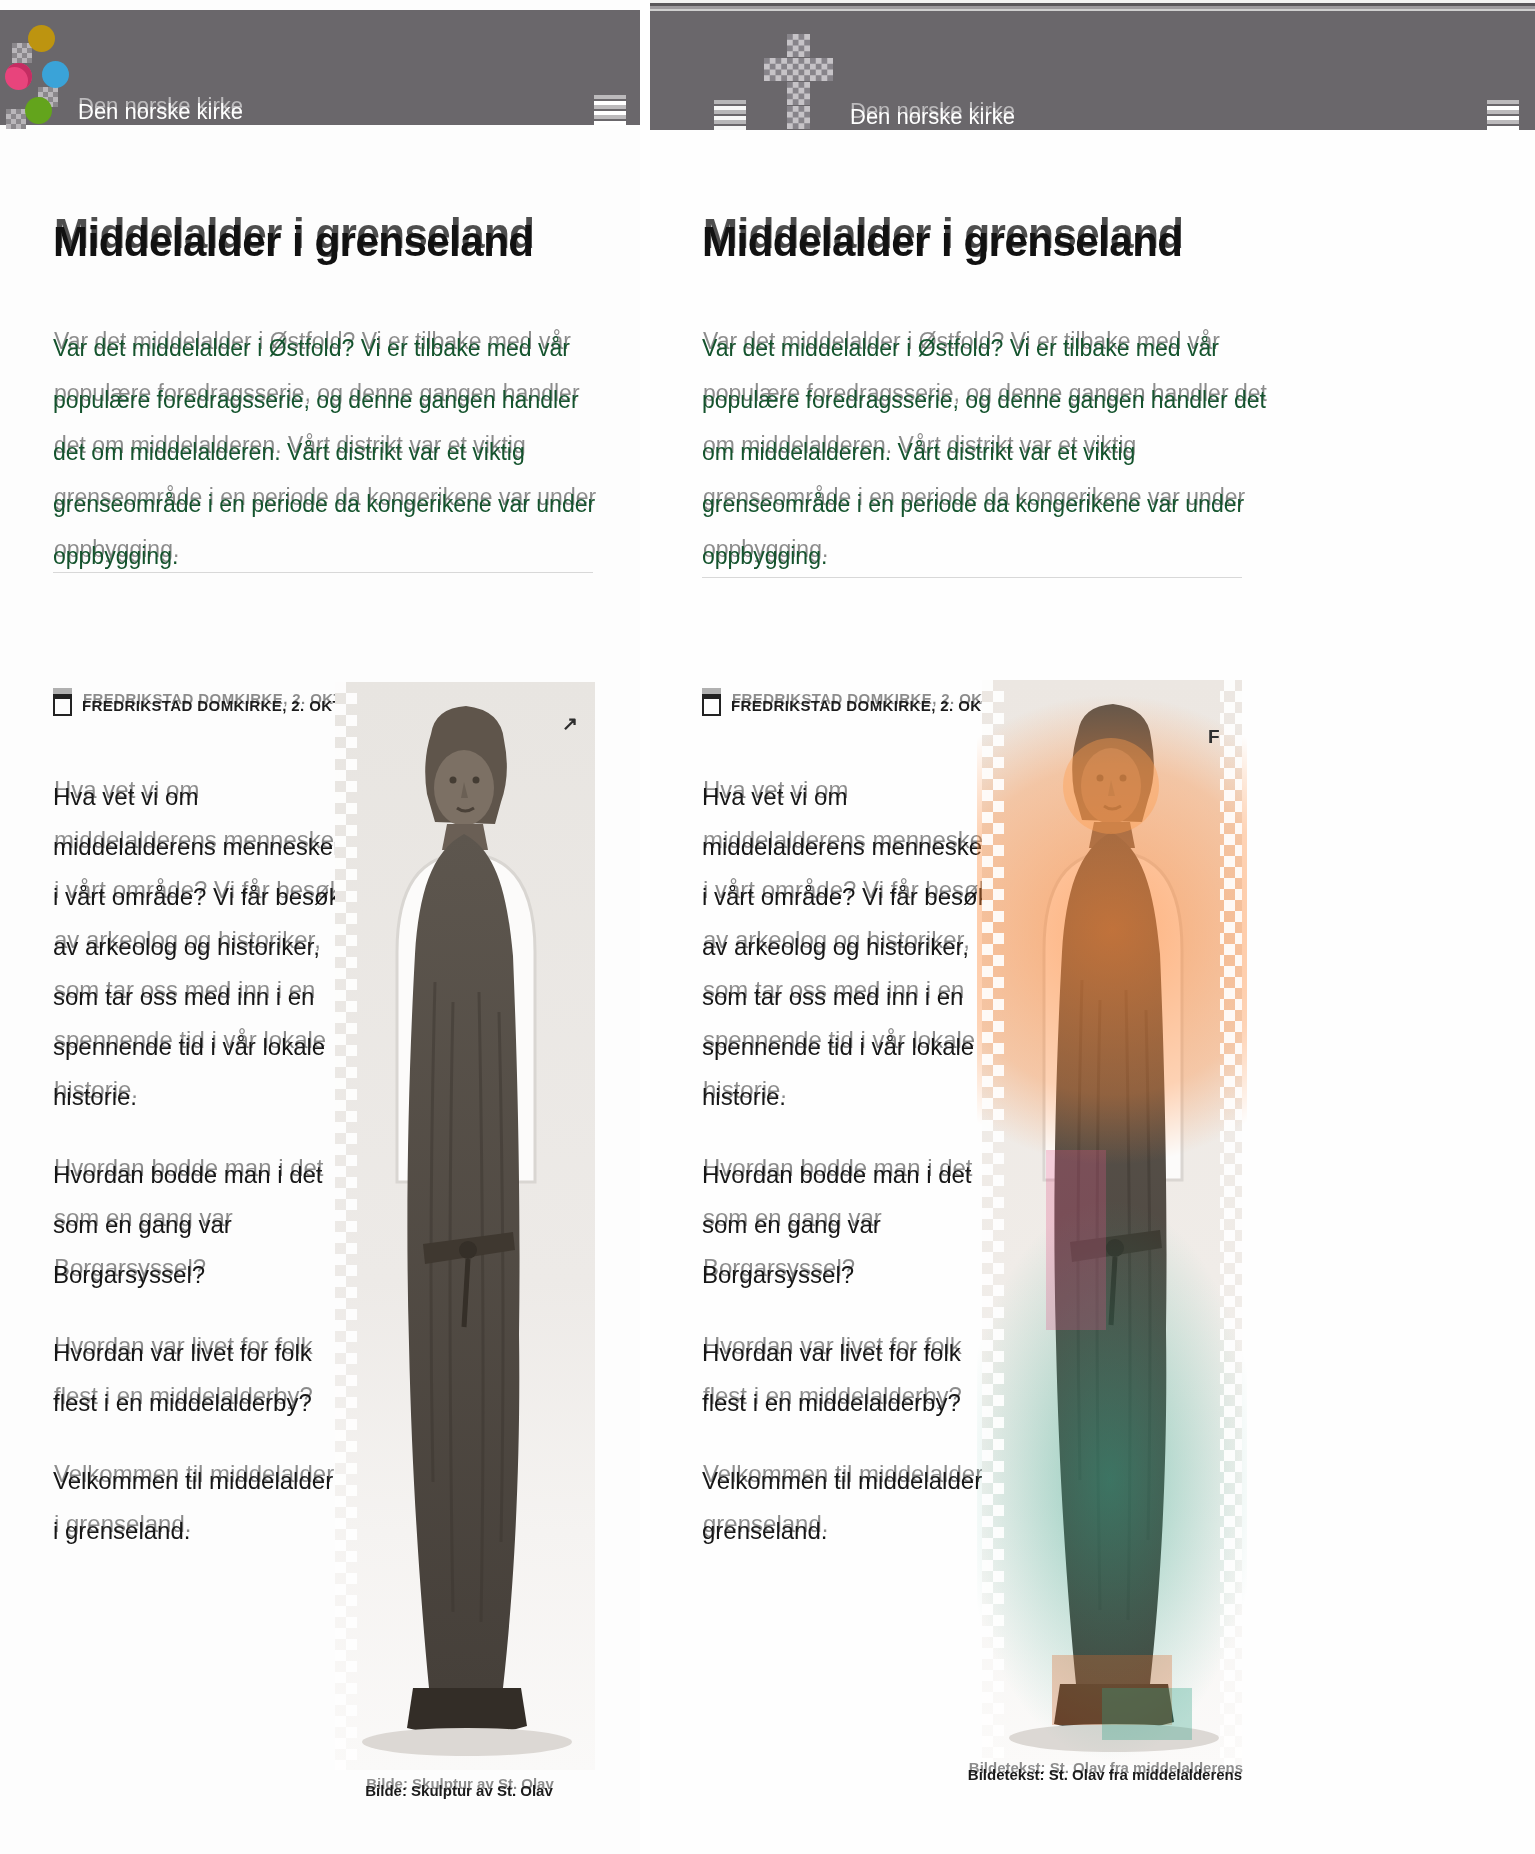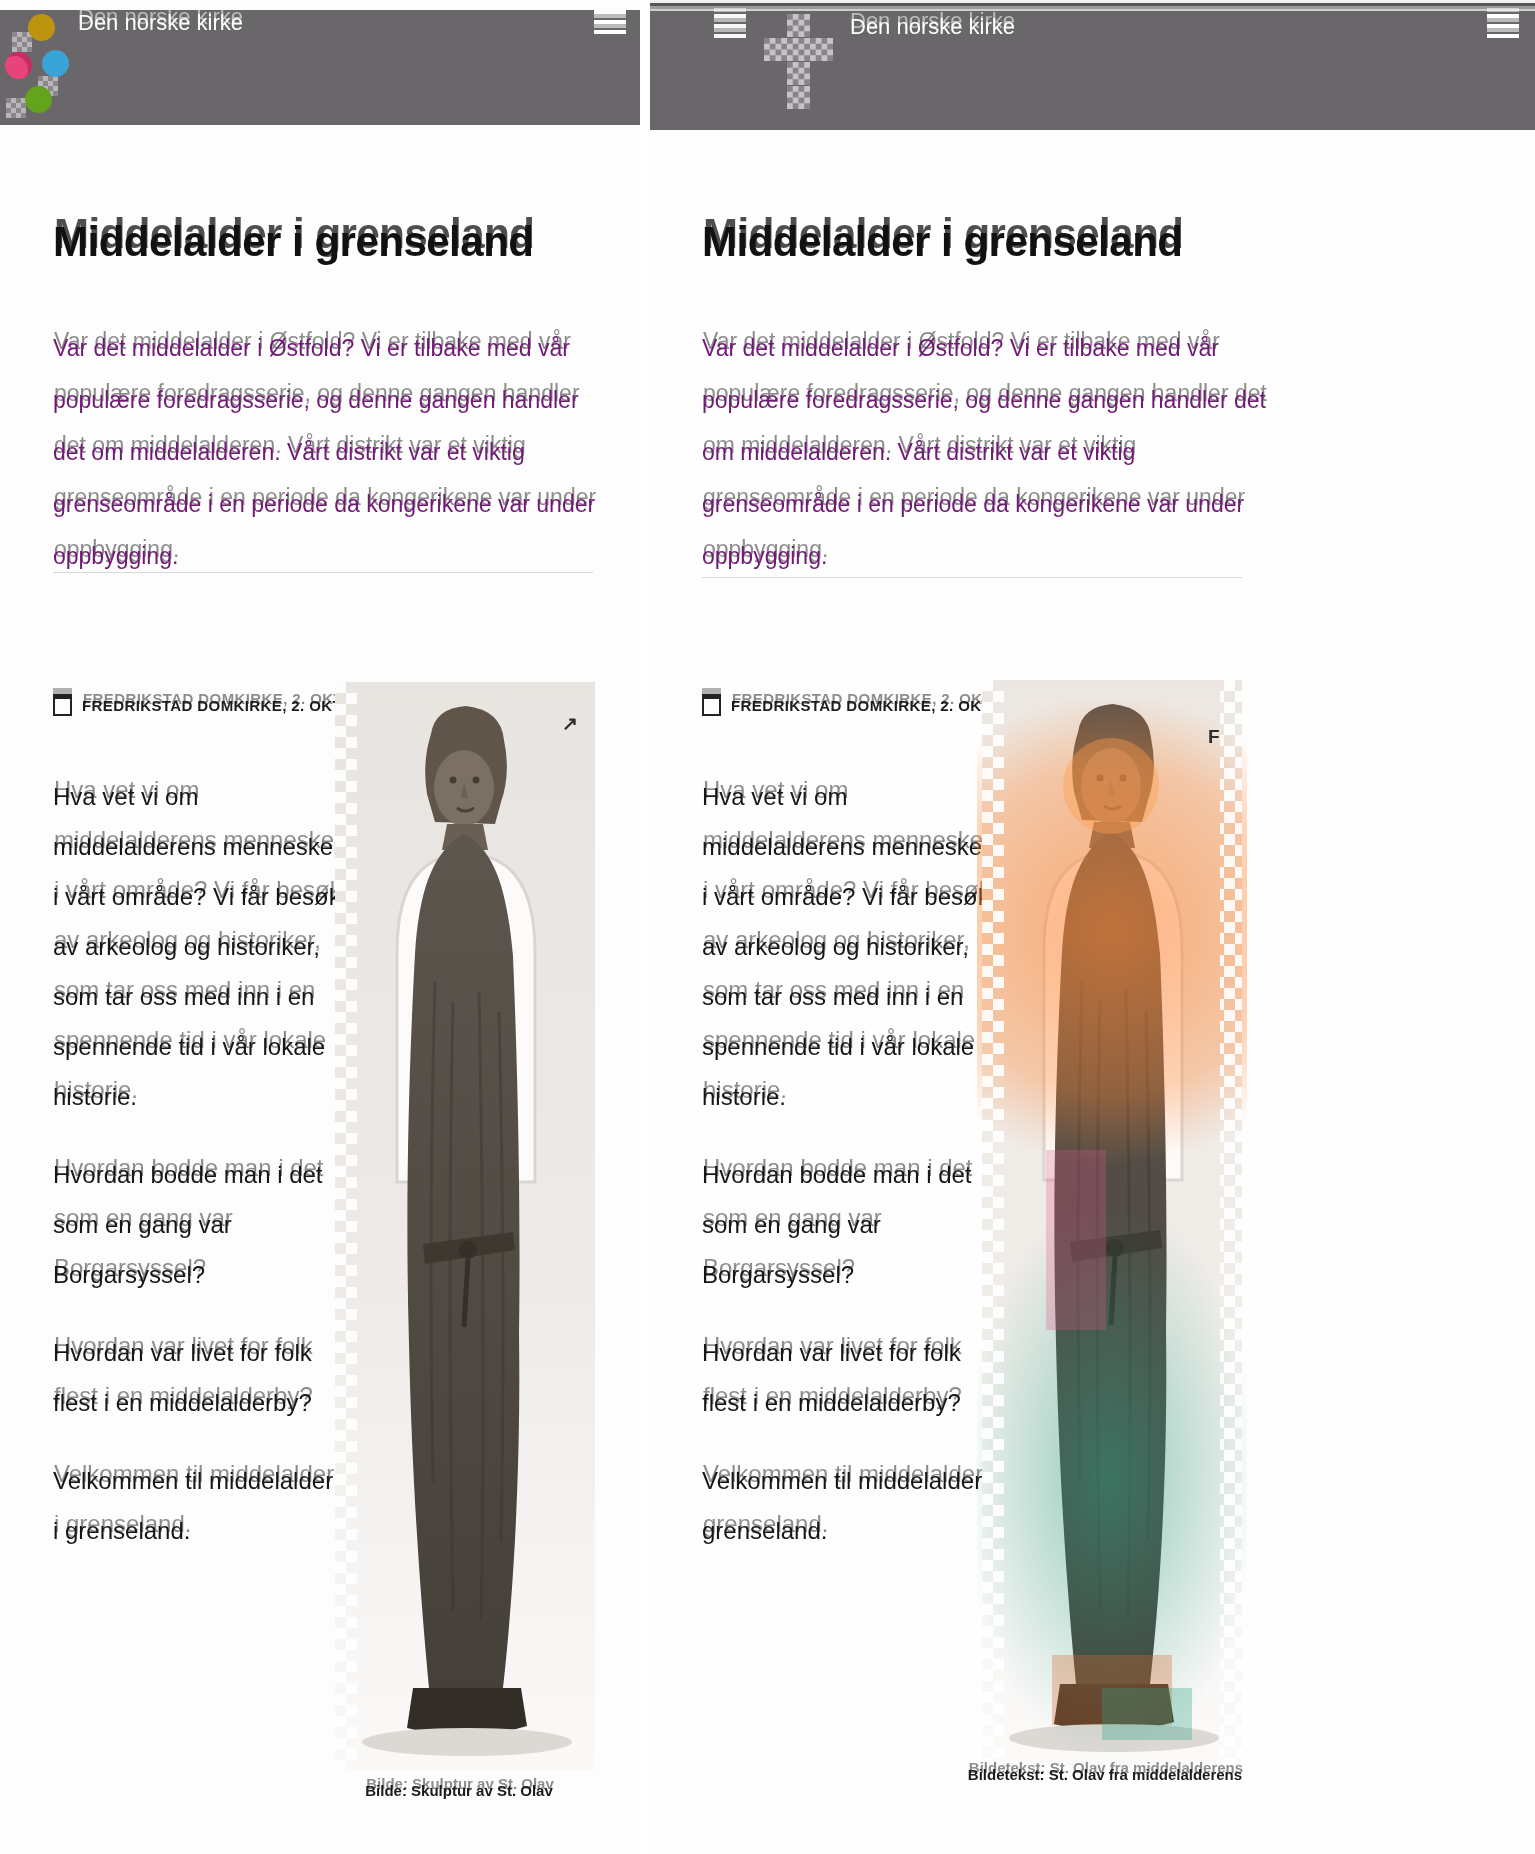--- a/index.html
+++ b/index.html
@@ -8,21 +8,21 @@
   .col{position:absolute;top:0;height:1854px;background:#fdfdfd;}
   .col-left{left:0;width:640px;}
   .col-right{left:650px;width:885px;background:#fefefe;}
 
   
   .g      {text-shadow:1px -7px 0 rgba(25,25,25,0.50);}
   .g-big  {text-shadow:1px -8px 0 rgba(10,10,10,0.72);}
   .g-light{text-shadow:0 -6px 0 rgba(255,255,255,0.55);}
 
   
-  .hdr{position:absolute;left:0;right:0;background:#6a676b;display:flex;align-items:flex-start;}
+  .hdr{position:absolute;left:0;right:0;background:#6a676b;display:flex;align-items:flex-end;}
   .col-left  .hdr{top:10px;height:115px;padding:0 14px 0 4px;}
   .col-right .hdr{top:14px;height:116px;padding:0 16px 0 64px;}
   .hdr-stripes{position:absolute;top:0;left:0;right:0;height:14px;
      background:repeating-linear-gradient(180deg,#f2f2f2 0 3px,#5a575b 3px 6px,#9d9a9e 6px 9px,#cfcfcf 9px 11px,#6a676b 11px 14px);}
   .brand-label{color:#fff;font-size:22px;margin-left:12px;white-space:nowrap;}
   .spacer{flex:1;}
 
   
   .logo-flower{position:relative;width:62px;height:104px;flex:0 0 auto;}
   .logo-flower .dot{position:absolute;width:27px;height:27px;border-radius:50%;}
@@ -42,21 +42,21 @@
   .sq4{left:46px;top:24px;} .sq5{left:23px;top:48px;} .sq6{left:23px;top:72px;}
 
   
   .burger{width:32px;height:24px;display:flex;flex-direction:column;justify-content:space-between;
           background:none;border:none;padding:0;cursor:pointer;}
   .burger i{display:block;height:4px;background:#fff;box-shadow:0 -6px 0 rgba(255,255,255,0.55);}
   .burger-ghost{opacity:.95;margin-right:18px;}
 
   
   .title{position:absolute;font-size:42px;font-weight:bold;color:#111;letter-spacing:-.5px;margin:0;}
-  .lead {position:absolute;font-size:23px;line-height:52px;color:#701a75;margin:0;}
+  .lead {position:absolute;font-size:23px;line-height:52px;color:#14532d;margin:0;}
   .rule {position:absolute;height:0;border:none;border-top:1px solid #d8d8d8;margin:0;}
   .byline{position:absolute;display:flex;align-items:center;gap:10px;}
   .byline .txt{font-size:15px;font-weight:bold;color:#1c1c1c;letter-spacing:.4px;}
   .cal{width:15px;height:15px;border:2px solid #222;border-top:5px solid #222;flex:0 0 auto;
        box-shadow:0 -6px 0 rgba(34,34,34,0.35);}
   .paras{position:absolute;}
   .paras p{font-size:24px;line-height:50px;color:#161616;margin:0 0 28px 0;}
   .figure{position:absolute;margin:0;padding:0;}
   .figure svg{display:block;}
   .fig-marker{position:absolute;font-size:19px;font-weight:bold;color:#2e2e2e;}

